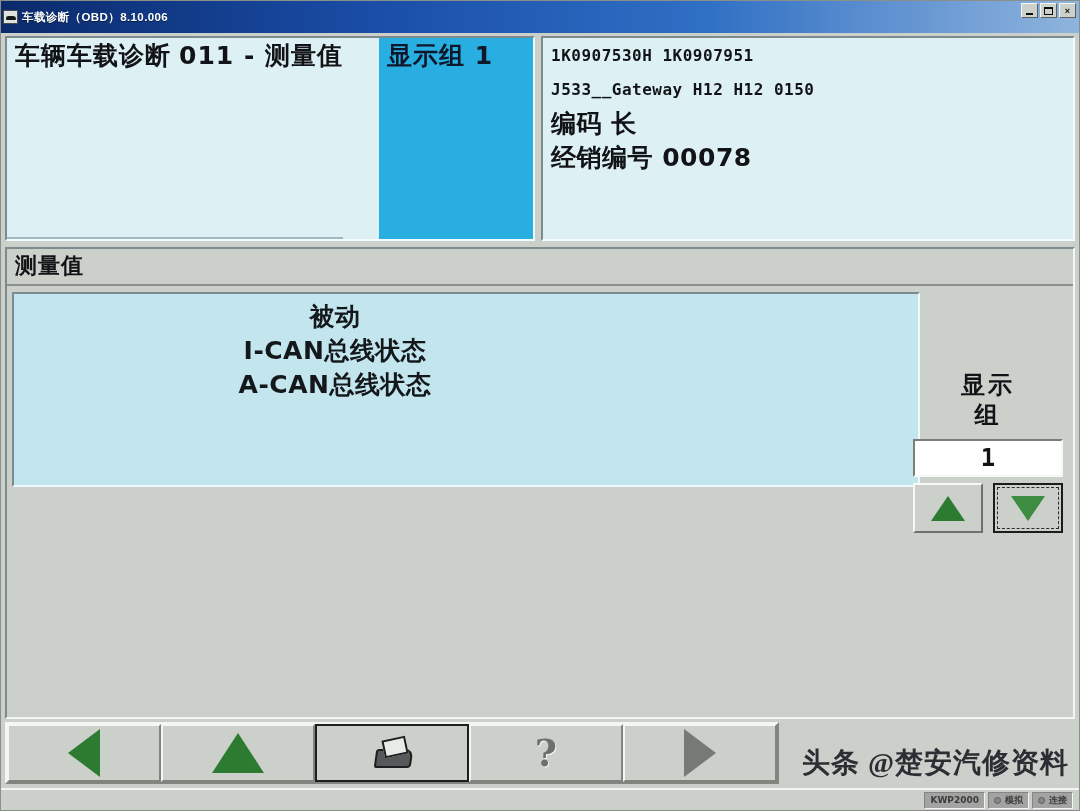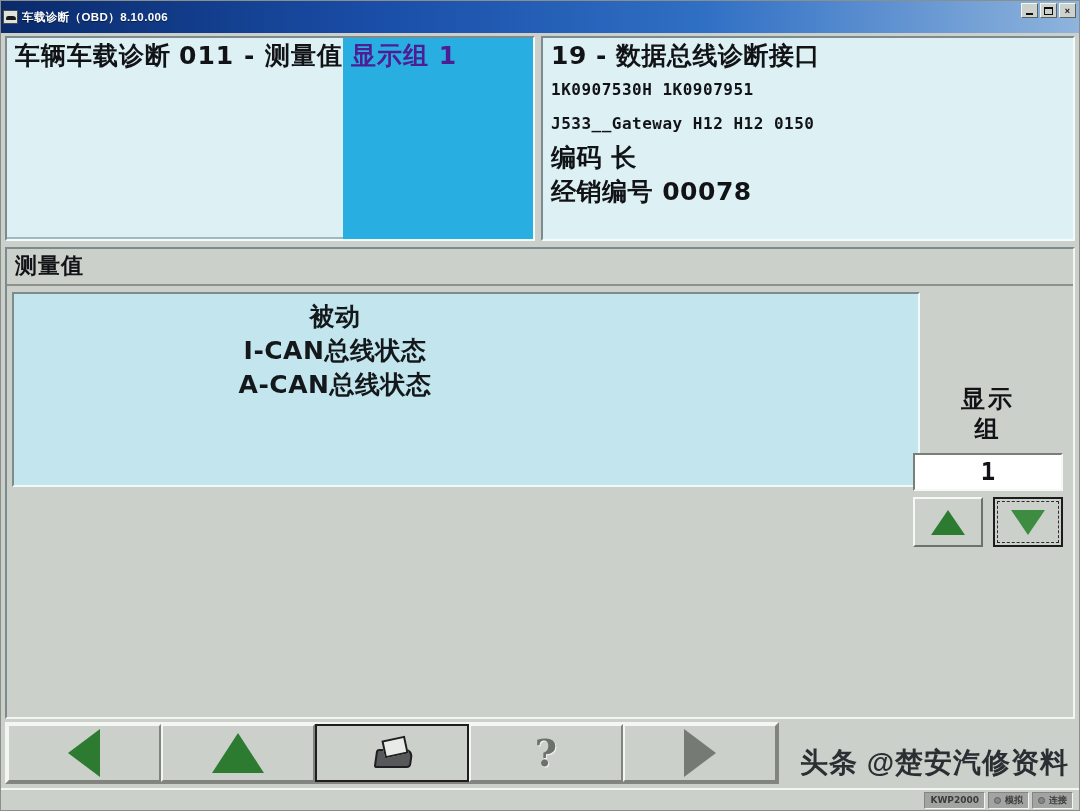--- a/index.html
+++ b/index.html
@@ -119,22 +119,23 @@
     line-height: 31px;
     white-space: nowrap;
     letter-spacing: 1px;
     font-family: "DejaVu Sans", "Liberation Sans", sans-serif;
   }
   .hline.sep {
     border-bottom: 2px solid #9fb9bf;
   }
   .hline.highlight {
     background: #29aee2;
-    color: #4c1d95;
+    color: #0f172a;
     flex: 1;
+    margin-left: 36px;
   }
   .panel-left .inner {
     display: flex;
     height: 100%;
   }
   .panel-right .hline { letter-spacing: 0.5px; }
   .mono {
     font-family: "DejaVu Sans Mono", "Liberation Mono", monospace;
     font-size: 16px;
     font-weight: bold;
@@ -184,21 +185,21 @@
     letter-spacing: 0.5px;
     font-family: "DejaVu Sans", "Liberation Sans", sans-serif;
     padding-right: 262px;
     white-space: nowrap;
   }
 
   
   .dg {
     position: absolute;
     right: 10px;
-    top: 98px;
+    top: 84px;
     width: 150px;
     text-align: center;
   }
   .dg-label {
     font-size: 24px;
     font-weight: bold;
     color: #111316;
     line-height: 30px;
     letter-spacing: 3px;
     font-family: "DejaVu Sans", "Liberation Sans", sans-serif;
@@ -334,21 +335,21 @@
 
   
   .watermark {
     position: absolute;
     right: 10px;
     bottom: 28px;
     font-size: 28px;
     font-weight: bold;
     color: #2b2f33;
     letter-spacing: 1px;
-    font-family: Liberation Sans, sans-serif;
+    font-family: Liberation Serif, serif;
     white-space: nowrap;
   }
 
   
   .statusbar {
     position: absolute;
     left: 0; right: 0; bottom: 0;
     height: 22px;
     background: #ccd0cb;
     border-top: 2px solid #f4f6f3;
@@ -410,21 +411,20 @@
       <div class="inner">
         <div class="hline sep">车辆车载诊断</div>
         <div class="hline sep">011 -  测量值</div>
         <div class="hline highlight">显示组  1</div>
       </div>
     </div>
 
     <div class="panel-gap"></div>
 
     <div class="panel panel-right">
-      <div class="hline">19  -  数据总线诊断接口</div>
       <div class="hline mono">1K0907530H                1K0907951</div>
       <div class="hline mono">J533__Gateway     H12       H12    0150</div>
       <div class="hline">编码 长</div>
       <div class="hline">经销编号  00078</div>
     </div>
   </div>
 
   <div class="mv-section">
     <div class="mv-title">测量值</div>
 

